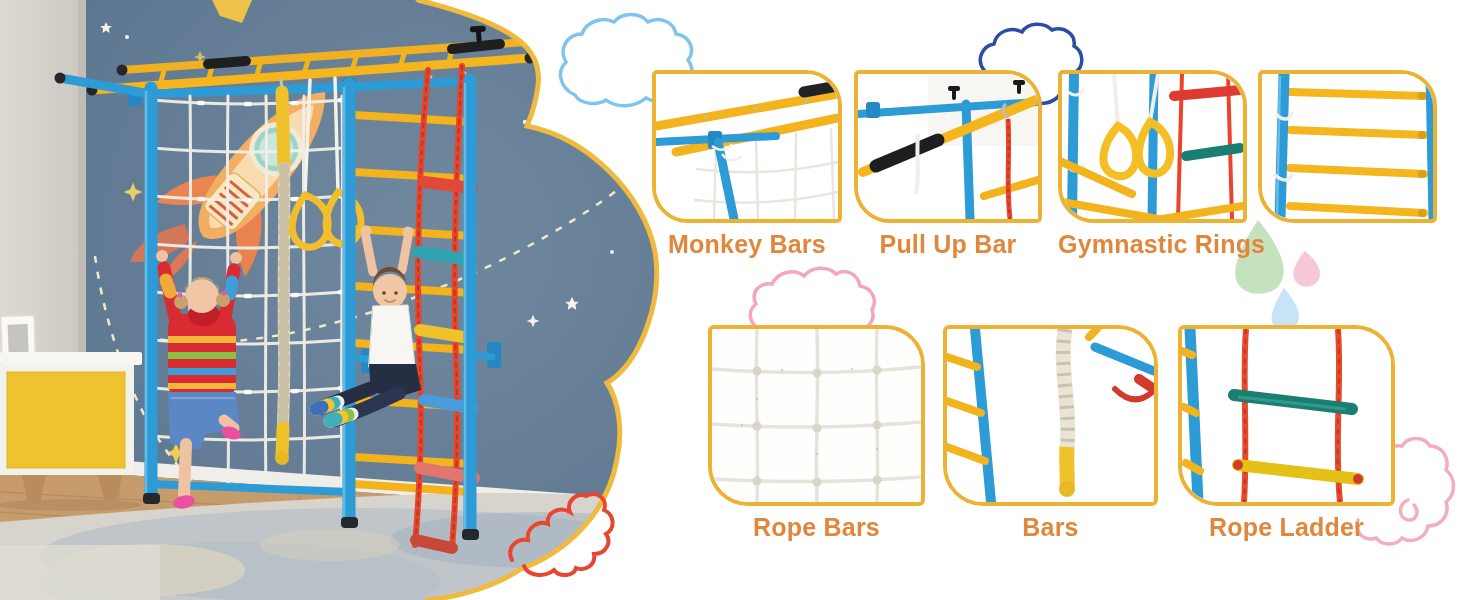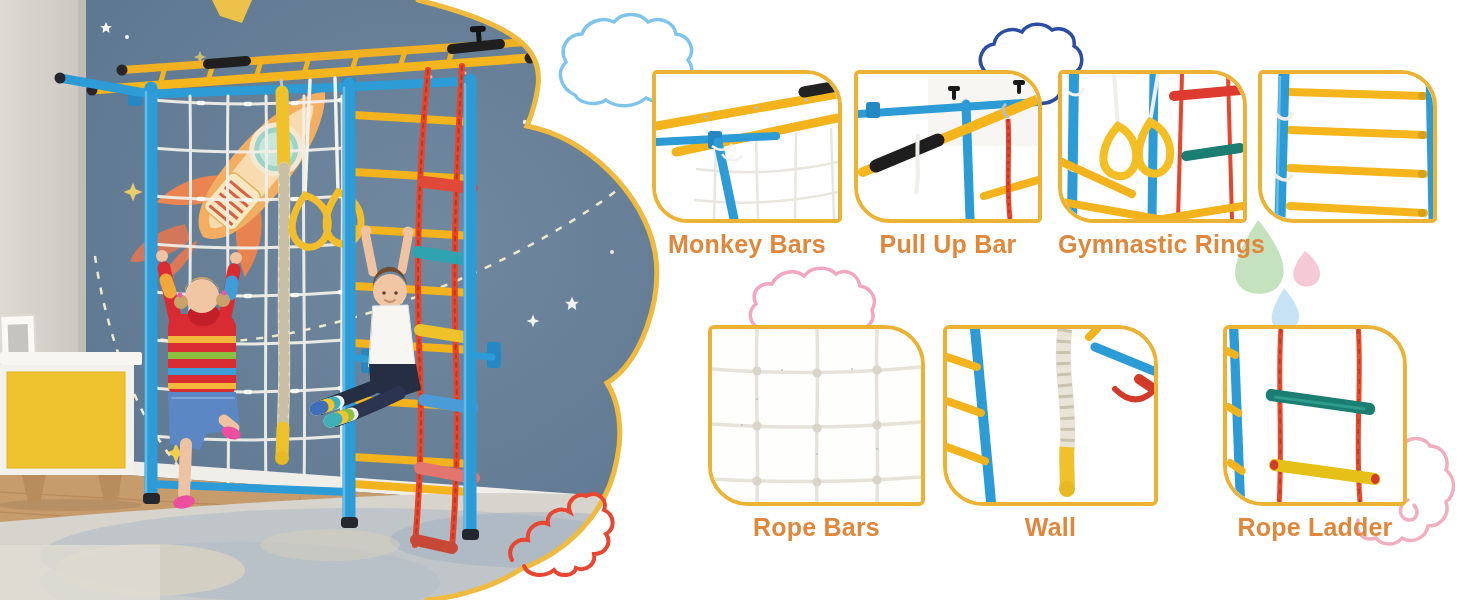--- a/index.html
+++ b/index.html
@@ -458,24 +458,24 @@
         <line x1="150" y1="0" x2="142" y2="8" stroke="#F2B31C" stroke-width="8" stroke-linecap="round"></line>
         <line x1="148" y1="18" x2="207" y2="42" stroke="#2D9BD5" stroke-width="9" stroke-linecap="round"></line>
         <path d="M168,60 C180,72 192,74 204,64" fill="none" stroke="#D23B2C" stroke-width="6" stroke-linecap="round"></path>
         <line x1="192" y1="50" x2="207" y2="60" stroke="#D23B2C" stroke-width="10" stroke-linecap="round"></line>
         <path d="M118,0 C112,40 124,80 120,120" fill="none" stroke="#EAE4D6" stroke-width="15"></path>
         <path d="M118,0 C112,40 124,80 120,120" fill="none" stroke="#C9C2AE" stroke-width="14" stroke-dasharray="3 8"></path>
         <path d="M120,118 C119,134 121,148 120,158" fill="none" stroke="#EFC12B" stroke-width="15"></path>
         <circle cx="120" cy="160" r="8" fill="#E8B922"></circle>
       </svg>
     </div>
-    <figcaption class="label">Wall</figcaption>
-  </figure>
-
-  <figure class="feature" style="left:1178px;top:325px;width:184px;margin-left:45px;">
+    <figcaption class="label">Bars</figcaption>
+  </figure>
+
+  <figure class="feature" style="left:1178px;top:325px;width:217px;">
     <div class="thumb r-bot">
       <svg viewBox="0 0 209 173" preserveAspectRatio="none">
         <rect width="209" height="173" fill="#FFFFFF"></rect>
         <line x1="8" y1="0" x2="16" y2="173" stroke="#2D9BD5" stroke-width="11" stroke-linecap="round"></line>
         <g stroke="#F2B31C" stroke-width="8" stroke-linecap="round">
           <line x1="0" y1="22" x2="10" y2="26"></line>
             <line x1="2" y1="78" x2="14" y2="84"></line>
             <line x1="4" y1="134" x2="18" y2="142"></line>
         </g>
         <path d="M64,0 C60,50 66,110 62,173" fill="none" stroke="#E84B2C" stroke-width="6"></path>

